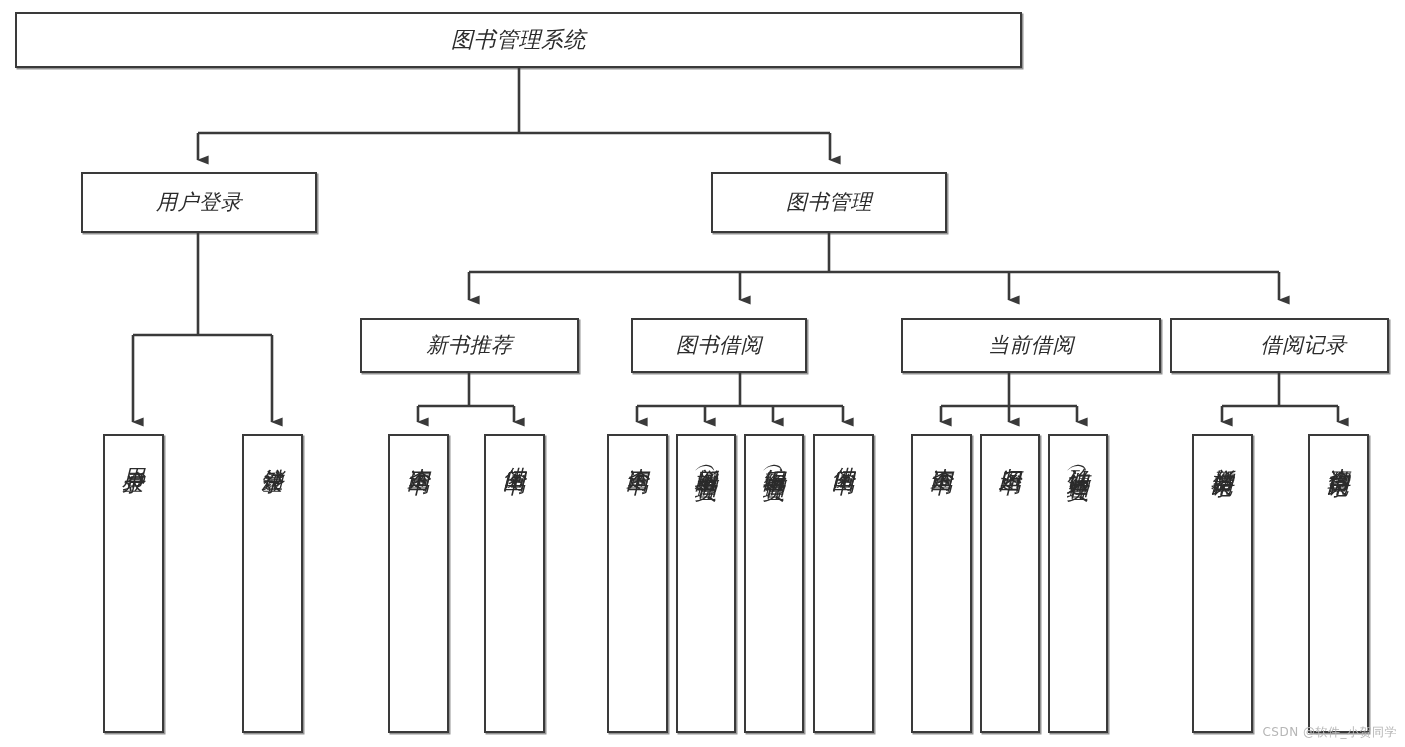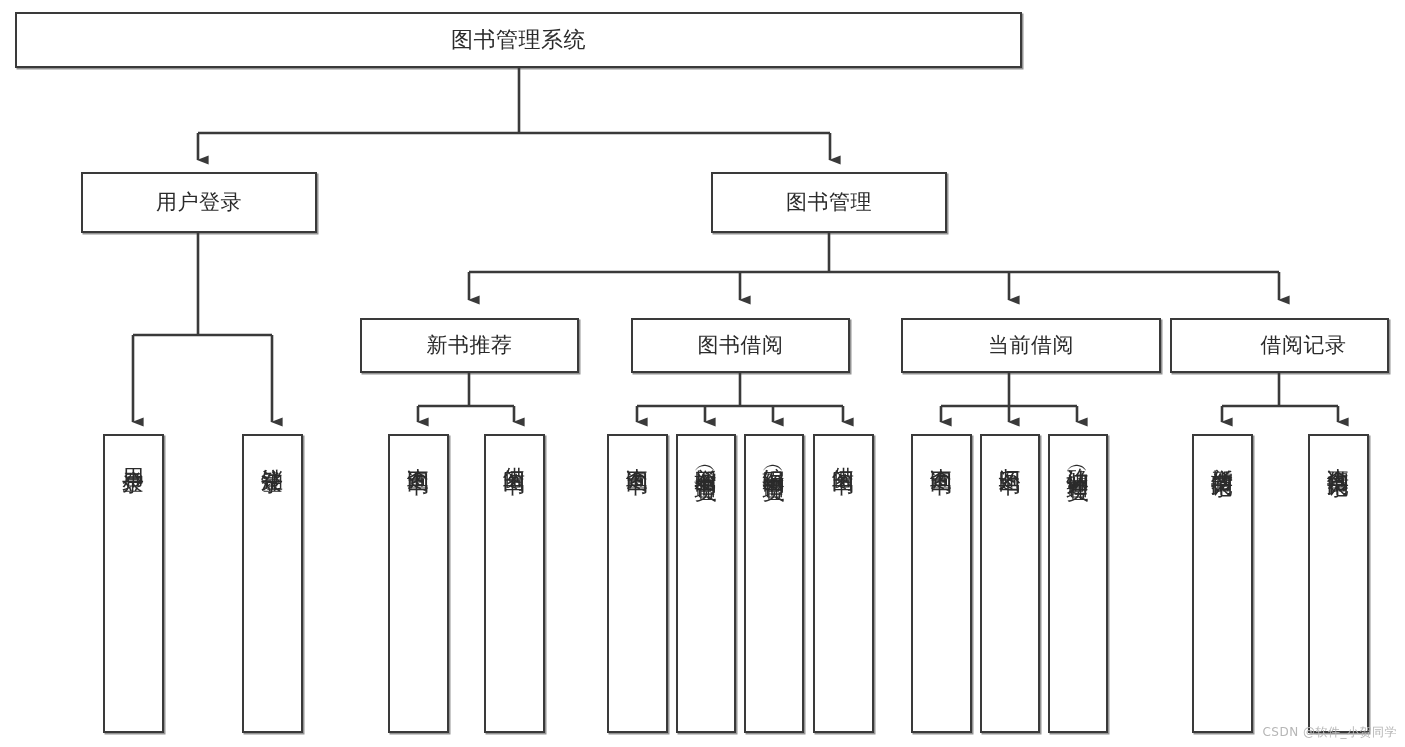--- a/index.html
+++ b/index.html
@@ -35,20 +35,21 @@
     align-items: center;
     justify-content: center;
     color: #2b2b2b;
     box-shadow: 1.5px 1.5px 0 rgba(60,60,60,0.55);
   }
   .node .lbl {
     display: block;
     text-align: right;
     line-height: 1.18;
     letter-spacing: 0.5px;
+    font-style: italic;
   }
   
   .node.h .lbl {
     font-size: 21px;
     white-space: nowrap;
   }
   .node.root .lbl {
     font-size: 22px;
   }
   
@@ -138,21 +139,21 @@
   <div class="node h" style="left:81px; top:172px; width:236px; height:61px;">
     <span class="lbl">用户登录</span>
   </div>
   <div class="node h" style="left:711px; top:172px; width:236px; height:61px;">
     <span class="lbl">图书管理</span>
   </div>
 
   <div class="node h" style="left:360px; top:318px; width:219px; height:55px;">
     <span class="lbl">新书推荐</span>
   </div>
-  <div class="node h" style="left:631px; top:318px; width:219px; height:55px;">
+  <div class="node h" style="left:631px; top:318px; width:176px; height:55px;">
     <span class="lbl">图书借阅</span>
   </div>
   <div class="node h" style="left:901px; top:318px; width:260px; height:55px;">
     <span class="lbl">当前借阅</span>
   </div>
   <div class="node h" style="left:1170px; top:318px; width:219px; height:55px;padding-left:48px;">
     <span class="lbl">借阅记录</span>
   </div>
 
   <div class="node v" style="left:103px; top:434px; width:61px; height:299px;">

